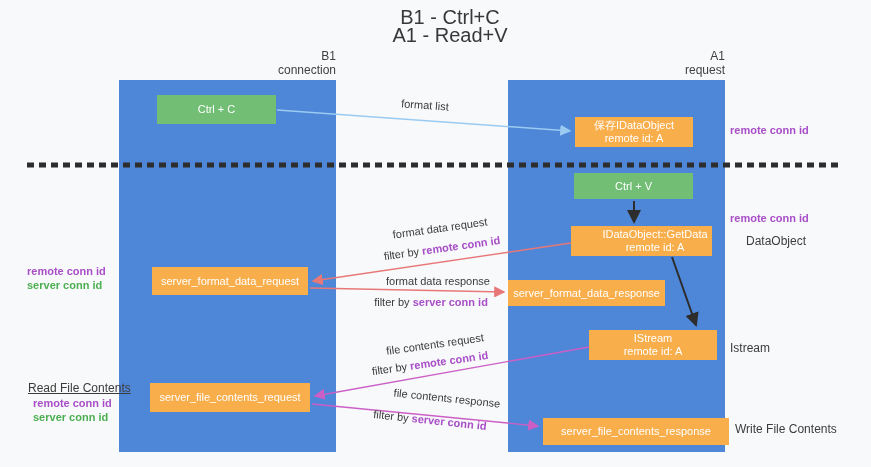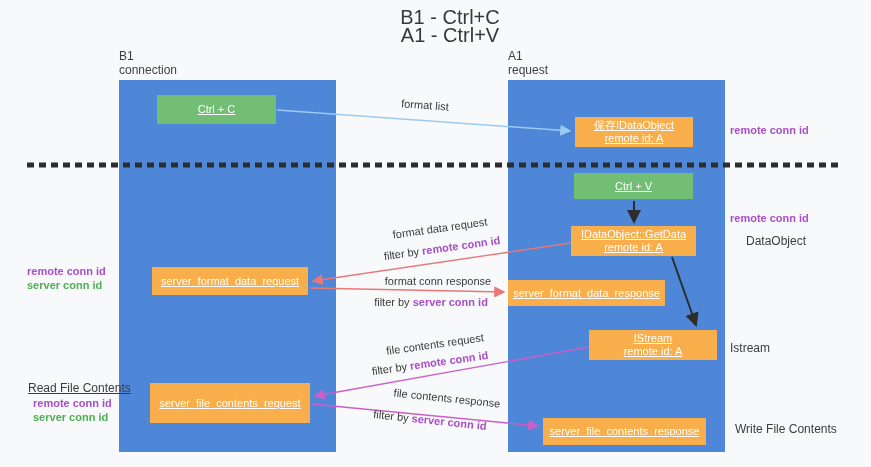--- a/index.html
+++ b/index.html
@@ -9,54 +9,54 @@
     font-family:"Liberation Sans", sans-serif;
   }
   .title {
     position:absolute; left:350px; top:8px; width:200px;
     text-align:center; font-size:20px; line-height:18px; color:#383838;
   }
   .col { position:absolute; top:80px; width:217px; height:372px; background:var(--column_bg); z-index:1; }
   .col-left  { left:119px; }
   .col-right { left:508px; }
   .col-header {
-    position:absolute; top:49px; width:217px; text-align:left;
+    position:absolute; top:49px; width:217px; text-align:right;
     font-size:12px; line-height:14px; color:#3f3f3f; z-index:1;
   }
   .hdr-left  { left:119px; }
   .hdr-right { left:508px; }
 
   svg.overlay { position:absolute; left:0; top:0; z-index:2; }
   .s-blue    { stroke:var(--arrow_blue);    stroke-width:1.4; }
   .s-red     { stroke:var(--arrow_red);     stroke-width:1.4; }
   .s-magenta { stroke:var(--arrow_magenta); stroke-width:1.4; }
   .s-black   { stroke:var(--arrow_black);   stroke-width:2; }
   .s-dash    { stroke:var(--arrow_black);   stroke-width:5; stroke-dasharray:7 5; }
   .f-blue    { fill:var(--arrow_blue); }
   .f-red     { fill:var(--arrow_red); }
   .f-magenta { fill:var(--arrow_magenta); }
   .f-black   { fill:var(--arrow_black); }
 
   .box {
     position:absolute; z-index:3; color:#fff; font-size:11px; line-height:13px;
     display:flex; flex-direction:column; align-items:center; justify-content:center;
-    text-align:center; white-space:nowrap;text-decoration:underline;
+    text-align:center; white-space:nowrap;
   }
   .orange { background:var(--box_orange); }
   .green  { background:var(--box_green); }
 
   #ctrl-c   { left:157px; top:95px;  width:119px; height:29px; }
   #saved    { left:575px; top:117px; width:118px; height:30px; }
   #ctrl-v   { left:574px; top:173px; width:119px; height:26px; }
-  #getdata  { left:571px; top:226px; width:125px; height:30px; }
+  #getdata  { left:571px; top:226px; width:114px; height:30px;padding-left:27px; }
   #fmt-req  { left:152px; top:267px; width:156px; height:28px; }
   #fmt-res  { left:508px; top:280px; width:157px; height:26px; }
   #istream  { left:589px; top:330px; width:128px; height:30px; }
-  #file-req { left:150px; top:383px; width:160px; height:40px; }
-  #file-res { left:543px; top:418px; width:163px; height:27px; }
+  #file-req { left:150px; top:383px; width:160px; height:29px; }
+  #file-res { left:543px; top:418px; width:186px; height:27px; }
 
   .alabel {
     position:absolute; z-index:2; font-size:11px; color:#3b3b3b;
     text-align:center; white-space:nowrap;
   }
   .alabel .key { font-weight:bold; color:var(--label_purple); }
   #lbl-format-list { left:365px; top:99px;  width:120px; transform:rotate(4deg); }
   #lbl-fdr   { left:370px; top:222px; width:140px; transform:rotate(-8deg); }
   #lbl-fdr-f { left:362px; top:242px; width:160px; transform:rotate(-8deg); }
   #lbl-fds   { left:368px; top:275px; width:140px; }
@@ -79,21 +79,21 @@
   #read-file   { left:28px;  top:381px;text-decoration:underline; }
   #file-left   { left:33px;  top:396px; }
 </style>
 </head>
 <body>
 
 <div class="canvas">
 
   <div class="title">
     <div>B1 - Ctrl+C</div>
-    <div>A1 - Ctrl+V</div>
+    <div>A1 - Read+V</div>
   </div>
 
   <div class="col-header hdr-left">
     <div>B1</div>
     <div>connection</div>
   </div>
   <div class="col-header hdr-right">
     <div>A1</div>
     <div>request</div>
   </div>
@@ -170,21 +170,21 @@
     <span>server_file_contents_response</span>
   </div>
 
   <div class="alabel" id="lbl-format-list">format list</div>
 
   <div class="alabel" id="lbl-fdr">format data request</div>
   <div class="alabel" id="lbl-fdr-f">
     <span>filter by </span><span class="key">remote conn id</span>
   </div>
 
-  <div class="alabel" id="lbl-fds">format conn response</div>
+  <div class="alabel" id="lbl-fds">format data response</div>
   <div class="alabel" id="lbl-fds-f">
     <span>filter by </span><span class="key">server conn id</span>
   </div>
 
   <div class="alabel" id="lbl-fcr">file contents request</div>
   <div class="alabel" id="lbl-fcr-f">
     <span>filter by </span><span class="key">remote conn id</span>
   </div>
 
   <div class="alabel" id="lbl-fcs">file contents response</div>

